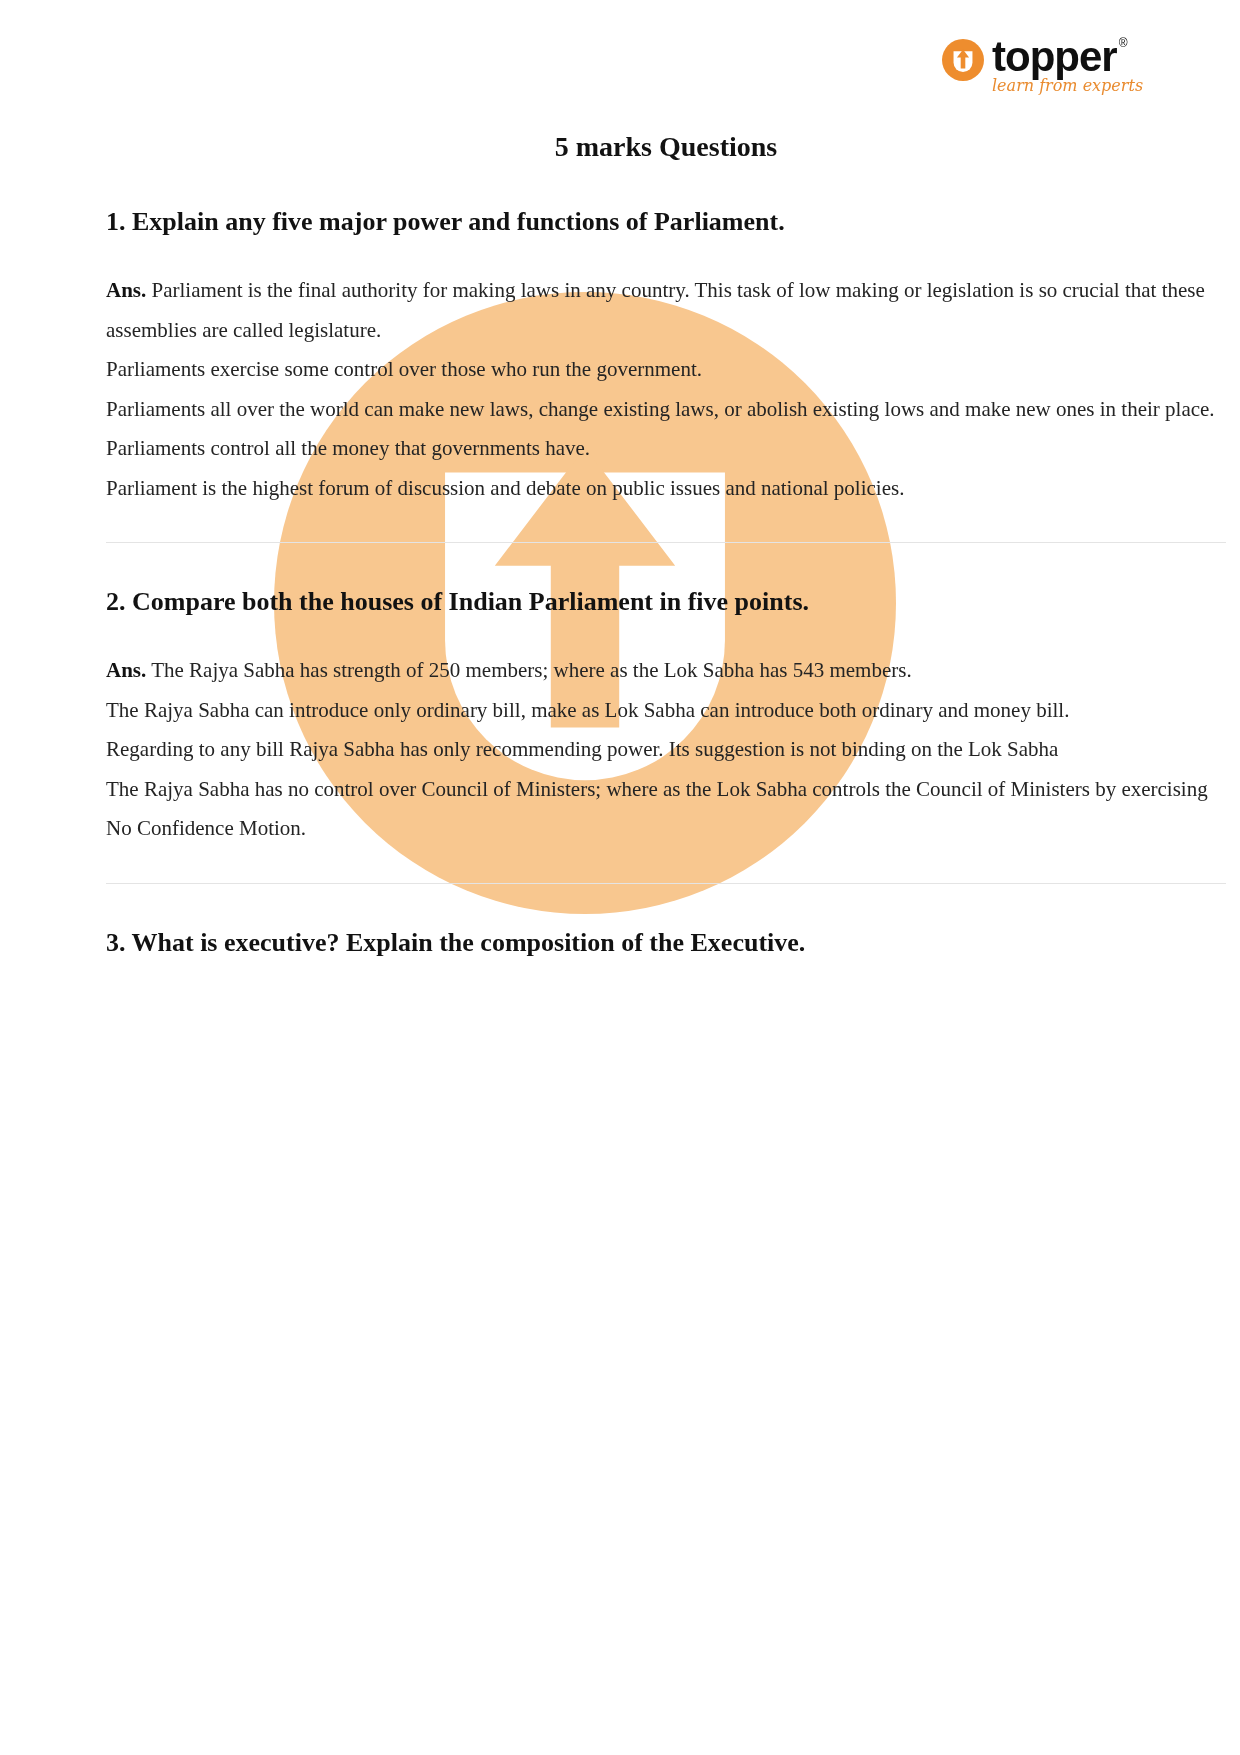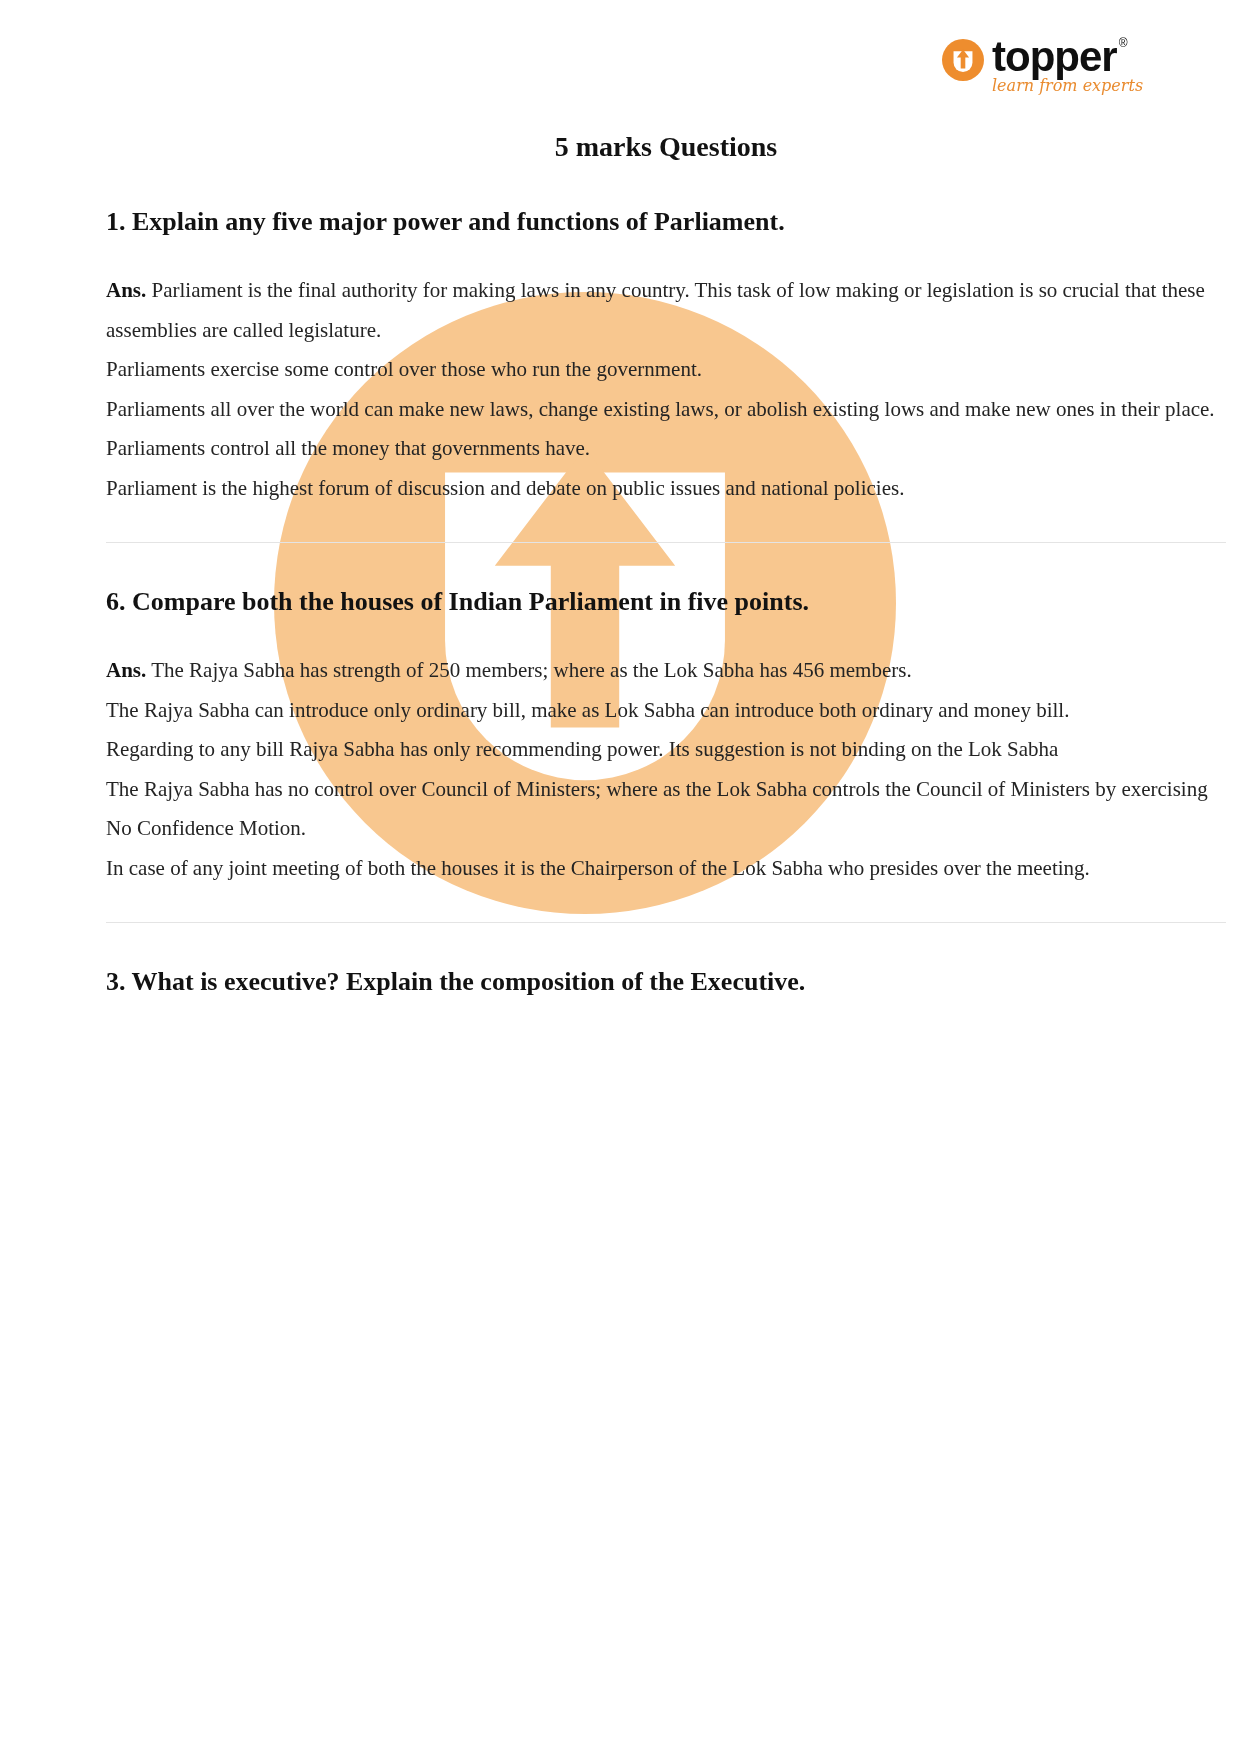--- a/index.html
+++ b/index.html
@@ -152,27 +152,26 @@
         <p class="para">Parliaments exercise some control over those who run the government.</p>
         <p class="para">Parliaments all over the world can make new laws, change existing laws, or abolish existing lows and make new ones in their place.</p>
         <p class="para">Parliaments control all the money that governments have.</p>
         <p class="para">Parliament is the highest forum of discussion and debate on public issues and national policies.</p>
       </div>
     </section>
 
     <hr class="divider">
 
     <section>
-      <h2 class="q-heading">6. Compare both the houses of Indian Parliament in five points.</h2>
+      <h2 class="q-heading">2. Compare both the houses of Indian Parliament in five points.</h2>
       <div class="answer">
-        <p class="para"><span class="ans-label">Ans.</span> <span>The Rajya Sabha has strength of 250 members; where as the Lok Sabha has 456 members.</span></p>
+        <p class="para"><span class="ans-label">Ans.</span> <span>The Rajya Sabha has strength of 250 members; where as the Lok Sabha has 543 members.</span></p>
         <p class="para">The Rajya Sabha can introduce only ordinary bill, make as Lok Sabha can introduce both ordinary and money bill.</p>
         <p class="para">Regarding to any bill Rajya Sabha has only recommending power. Its suggestion is not binding on the Lok Sabha</p>
         <p class="para">The Rajya Sabha has no control over Council of Ministers; where as the Lok Sabha controls the Council of Ministers by exercising No Confidence Motion.</p>
-        <p class="para">In case of any joint meeting of both the houses it is the Chairperson of the Lok Sabha who presides over the meeting.</p>
       </div>
     </section>
 
     <hr class="divider">
 
     <section>
       <h2 class="q-heading">3. What is executive? Explain the composition of the Executive.</h2>
     </section>
 
   </div>

